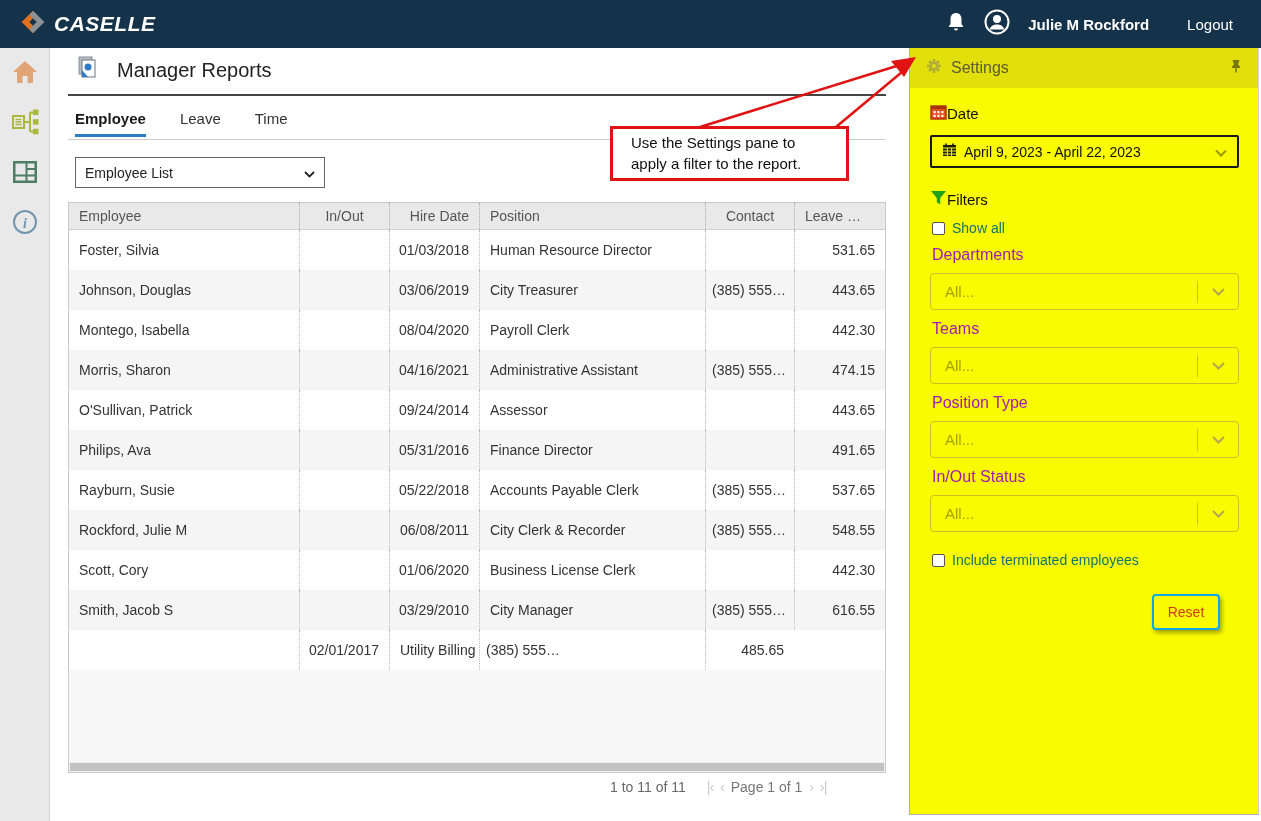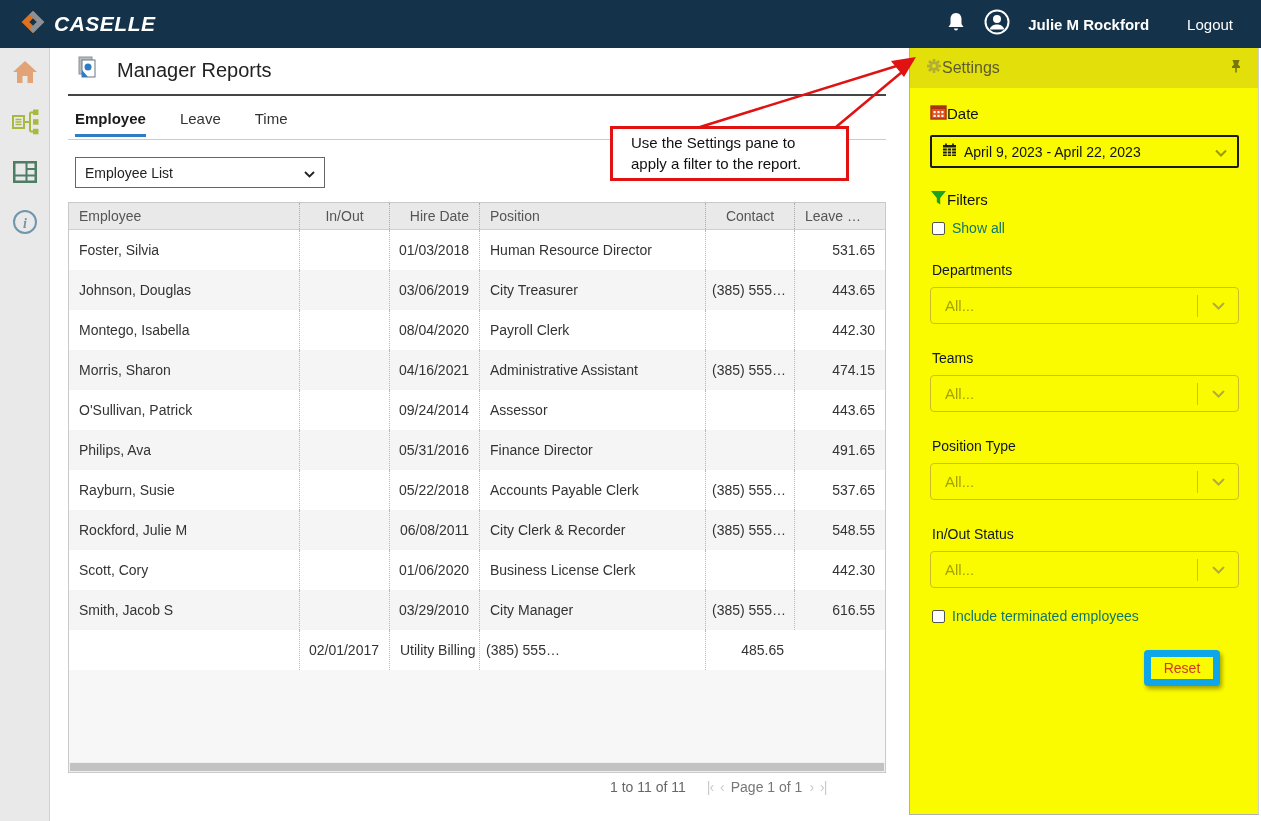--- a/index.html
+++ b/index.html
@@ -49,38 +49,38 @@
   .hscroll { height:10px; background:#f0f0f0; padding:1px 1px; }
   .hscroll-thumb { width:100%; height:8px; background:#c2c2c2; }
 
   .pagination { position:absolute; left:610px; top:779px; display:flex; align-items:center; gap:7px; font-size:14px; }
   .pg-range { color:#666; margin-right:14px; }
   .pg-btn { color:#c9c9c9; font-size:14px; cursor:pointer; letter-spacing:-1px; }
   .pg-page { color:#777; }
 
   
   .settings { position:absolute; left:909px; top:48px; width:350px; height:767px; background:#fbfb00; border-left:1px solid #b0b0b0; border-bottom:1px solid #b0b0b0; border-right:1px solid #cfcfcf; }
-  .settings-header { height:40px; background:#e2df0a; display:flex; align-items:center; padding:0 16px; }
+  .settings-header { height:40px; background:#e2df0a; display:flex; align-items:center; padding:0 16px; gap:9px; }
   .settings-title { font-size:16px; color:#5c5c33; }
   .settings-pin { margin-left:auto; cursor:pointer; }
   .s-body { padding:14px 22px 0 20px; }
   .s-heading { display:flex; align-items:center; font-size:15px; color:#111; margin:2px 0 12px 0; }
   .date-select { width:309px; height:33px; border:2px solid #1a1a1a; border-radius:2px; display:flex; align-items:center; gap:7px; padding:0 10px; font-size:14px; color:#111; cursor:pointer; margin-bottom:22px; }
   .date-select .spacer { flex:1; }
   .yk-check { display:flex; align-items:center; gap:7px; font-size:14px; color:#0f766e; margin:4px 0 0 2px; cursor:pointer; }
   .yk-box { width:13px; height:13px; background:#fff; border:1px solid #555; border-radius:2px; }
-  .f-label { font-size:14px; color:#0f172a; margin:26px 0 9px 2px; }
+  .f-label { font-size:16px; color:#a21caf; margin:10px 0 9px 2px; }
   .f-select { width:309px; height:37px; border:1px solid #cdbd29; border-radius:4px; display:flex; align-items:center; padding:0 0 0 14px; font-size:15px; color:#a3a300; cursor:pointer; }
   .f-select .spacer { flex:1; }
   .f-divider { width:1px; height:22px; background:#cdbd29; }
   .f-caret { width:40px; display:flex; align-items:center; justify-content:center; }
   .show-all { margin-bottom:2px; }
   .inc-term { margin-top:20px; }
   .reset-row { display:flex; justify-content:flex-end; padding:26px 16px 0 0; }
-  .reset-btn { width:76px; height:36px; background:#fbfb00; border:7px solid #0ea5e9; border-radius:4px; color:#d03a1a; font-size:14px; font-family:inherit; cursor:pointer; box-shadow:2px 3px 4px rgba(60,60,0,.45); }
+  .reset-btn { width:68px; height:36px; background:#fbfb00; border:2px solid #0ea5e9; border-radius:4px; color:#d03a1a; font-size:14px; font-family:inherit; cursor:pointer; box-shadow:2px 3px 4px rgba(60,60,0,.45); }
 
   
   .callout { position:absolute; left:610px; top:126px; width:239px; height:55px; background:#fff; border:3px solid #e01212; padding:3px 18px; font-size:15px; color:#111; line-height:1.4; z-index:20; }
   .arrow-overlay { position:absolute; left:0; top:0; width:1261px; height:821px; pointer-events:none; z-index:30; }
 </style>
 </head>
 <body>
 
 <div class="app">
 

